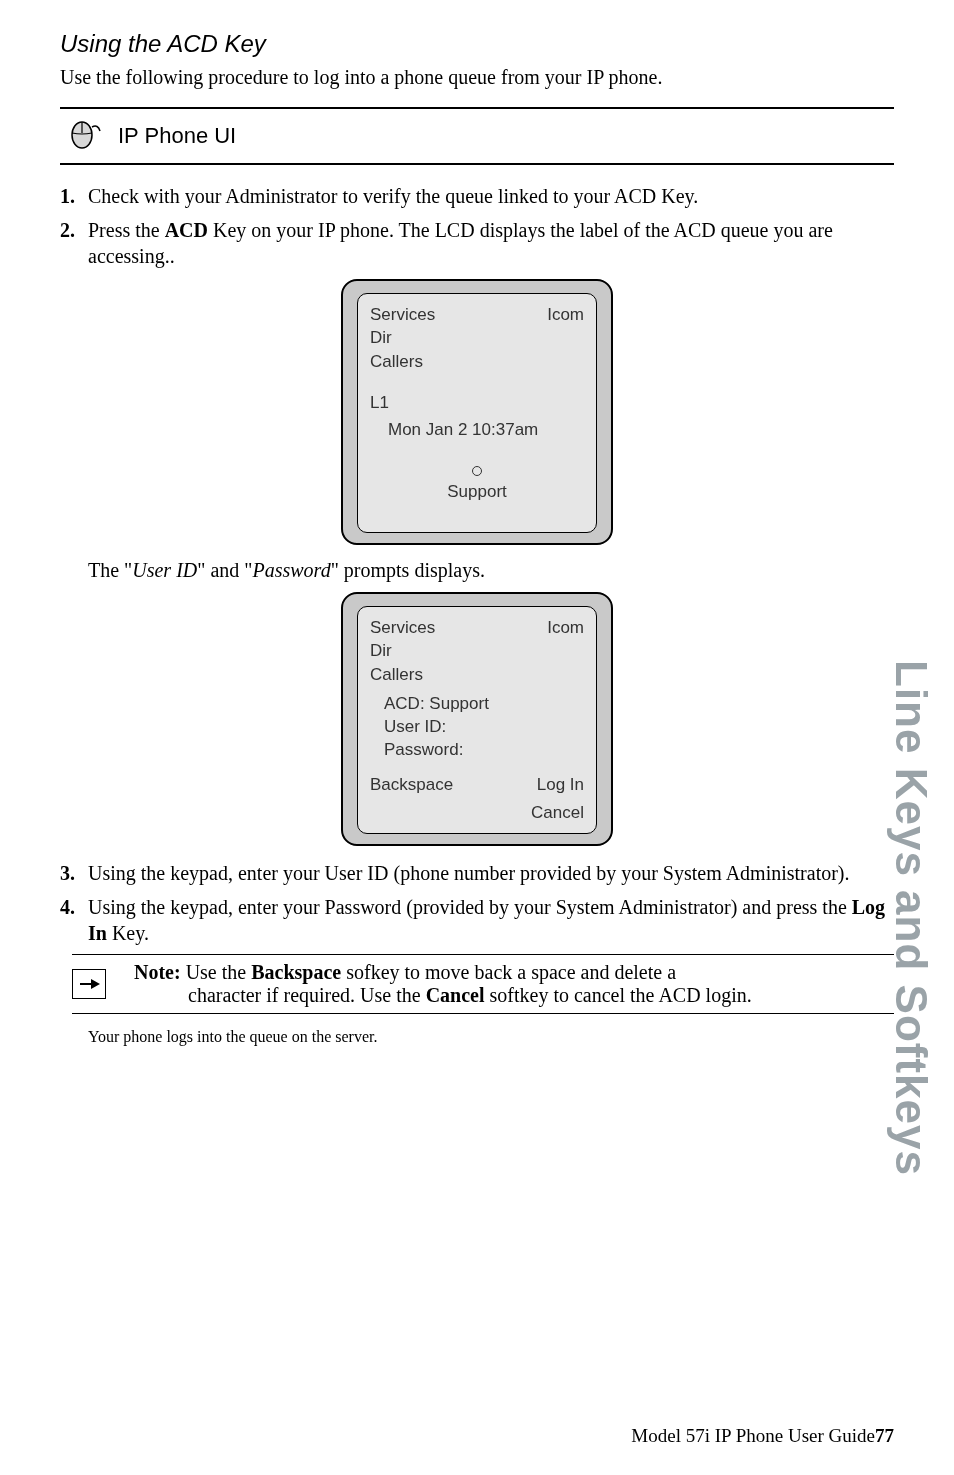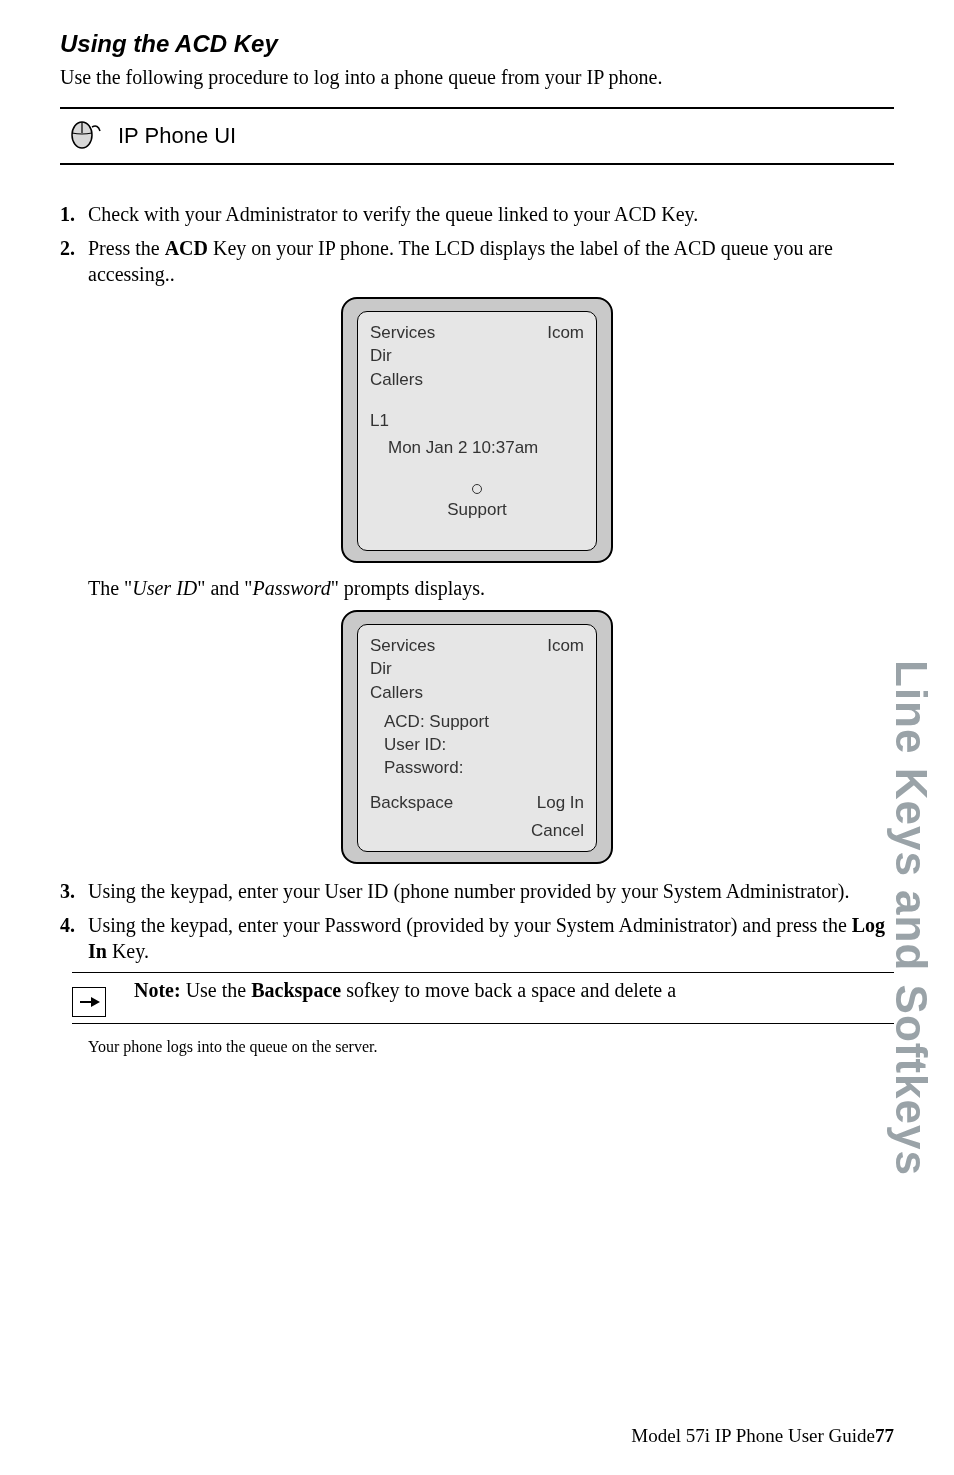--- a/index.html
+++ b/index.html
@@ -7,37 +7,37 @@
     width: 954px;
     height: 1475px;
     background: #fff;
     font-family: "Times New Roman", Times, serif;
     color: #000;
     position: relative;
     padding: 30px 60px 0 60px;
   }
   .section-title {
     font-family: "Trebuchet MS", Arial, sans-serif;
-    font-weight: bold;
+    font-weight: normal;
     font-style: italic;
     font-size: 24px;
     margin-bottom: 8px;
   }
   .body-text {
     font-size: 20px;
     margin-bottom: 18px;
   }
   .ui-banner {
     border-top: 2px solid #000;
     border-bottom: 2px solid #000;
     padding: 10px 0 10px 4px;
     display: flex;
     align-items: center;
     gap: 16px;
-    margin-bottom: 36px;
+    margin-bottom: 18px;
   }
   .ui-banner .label {
     font-family: "Trebuchet MS", Arial, sans-serif;
     font-size: 22px;
   }
   ol.steps {
     list-style: none;
     counter-reset: step;
     padding-left: 0;
   }
@@ -229,20 +229,23 @@
   <div class="note-icon-box">
     <svg width="22" height="14" viewBox="0 0 22 14">
       <line x1="2" y1="7" x2="15" y2="7" stroke="#000" stroke-width="2"></line>
       <polygon points="13,2 22,7 13,12" fill="#000"></polygon>
     </svg>
   </div>
   <div class="note-content">
     <div>
       <span class="bold">Note: </span><span>Use the </span><span class="bold">Backspace</span><span> sofkey to move back a space and delete a </span>
     </div>
+    <div class="hang">
+      <span>character if required. Use the </span><span class="bold">Cancel</span><span> softkey to cancel the ACD login.</span>
+    </div>
   </div>
 </div>
 
 <p class="after-note">Your phone logs into the queue on the server.</p>
 
 <div class="side-tab">Line Keys and Softkeys</div>
 
 <div class="footer">
   <span>Model 57i IP Phone User Guide</span>
   <span class="pg">77</span>

